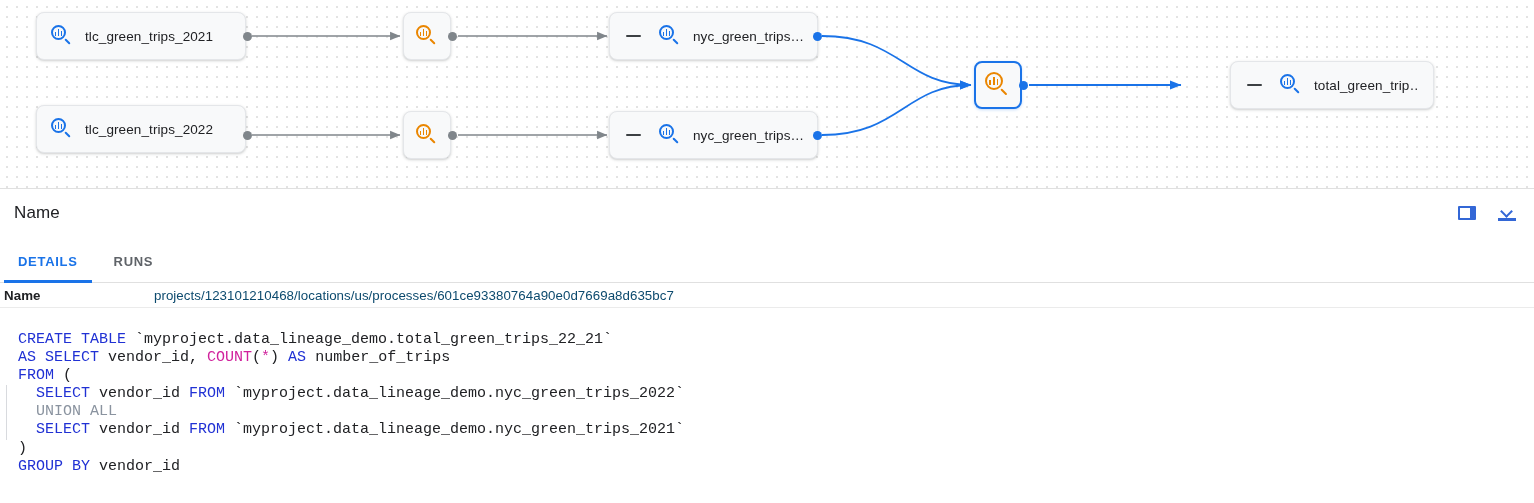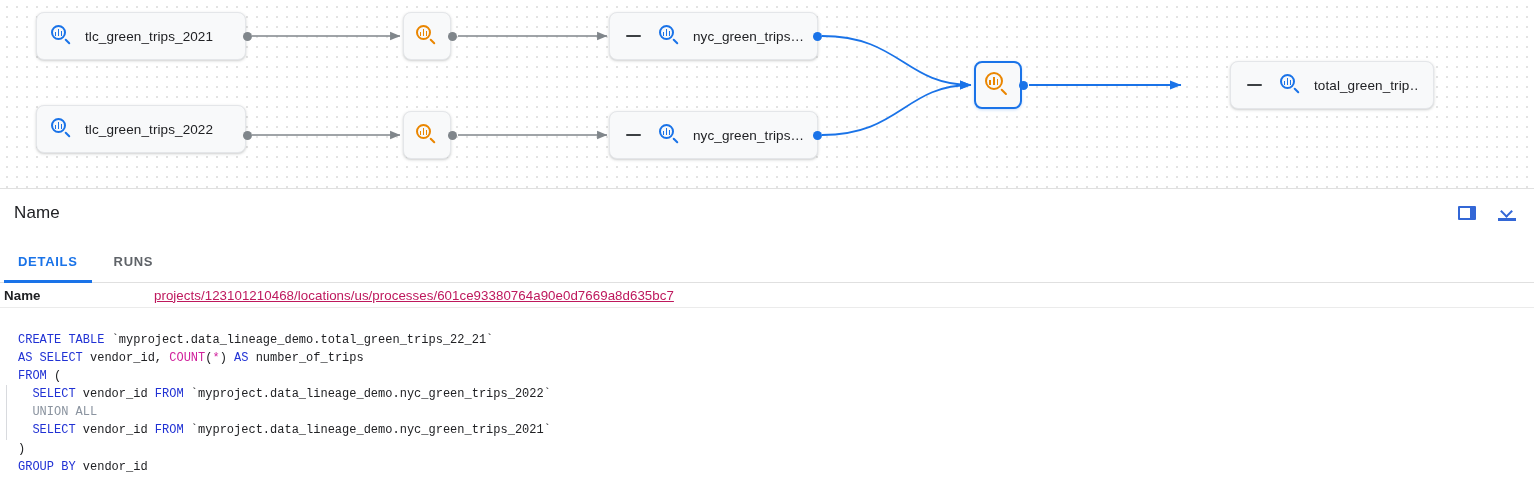--- a/index.html
+++ b/index.html
@@ -250,30 +250,29 @@
     vertical-align: middle;
   }
   #details-table tr td:first-child {
     width: 150px;
     padding-left: 4px;
     font-weight: bold;
     color: #202124;
     letter-spacing: .1px;
   }
   #details-table tr td:last-child {
-    color: #be185d;
+    color: #0c4a6e;
     letter-spacing: .05px;
-    text-decoration: underline;
   }
 
   #sql-block {
     margin-top: 23px;
     padding: 0 8px 0 18px;
     font-family: "Liberation Mono", "DejaVu Sans Mono", monospace;
-    font-size: 12px;
+    font-size: 15px;
     line-height: 18.1px;
     white-space: pre;
     color: #202124;
     position: relative;
   }
   .sql-line { position: relative; }
   .kw  { color: #2031d4; }
   .fn  { color: #d0219c; }
   .op  { color: #d0219c; }
   .dim { color: #8a939f; }

